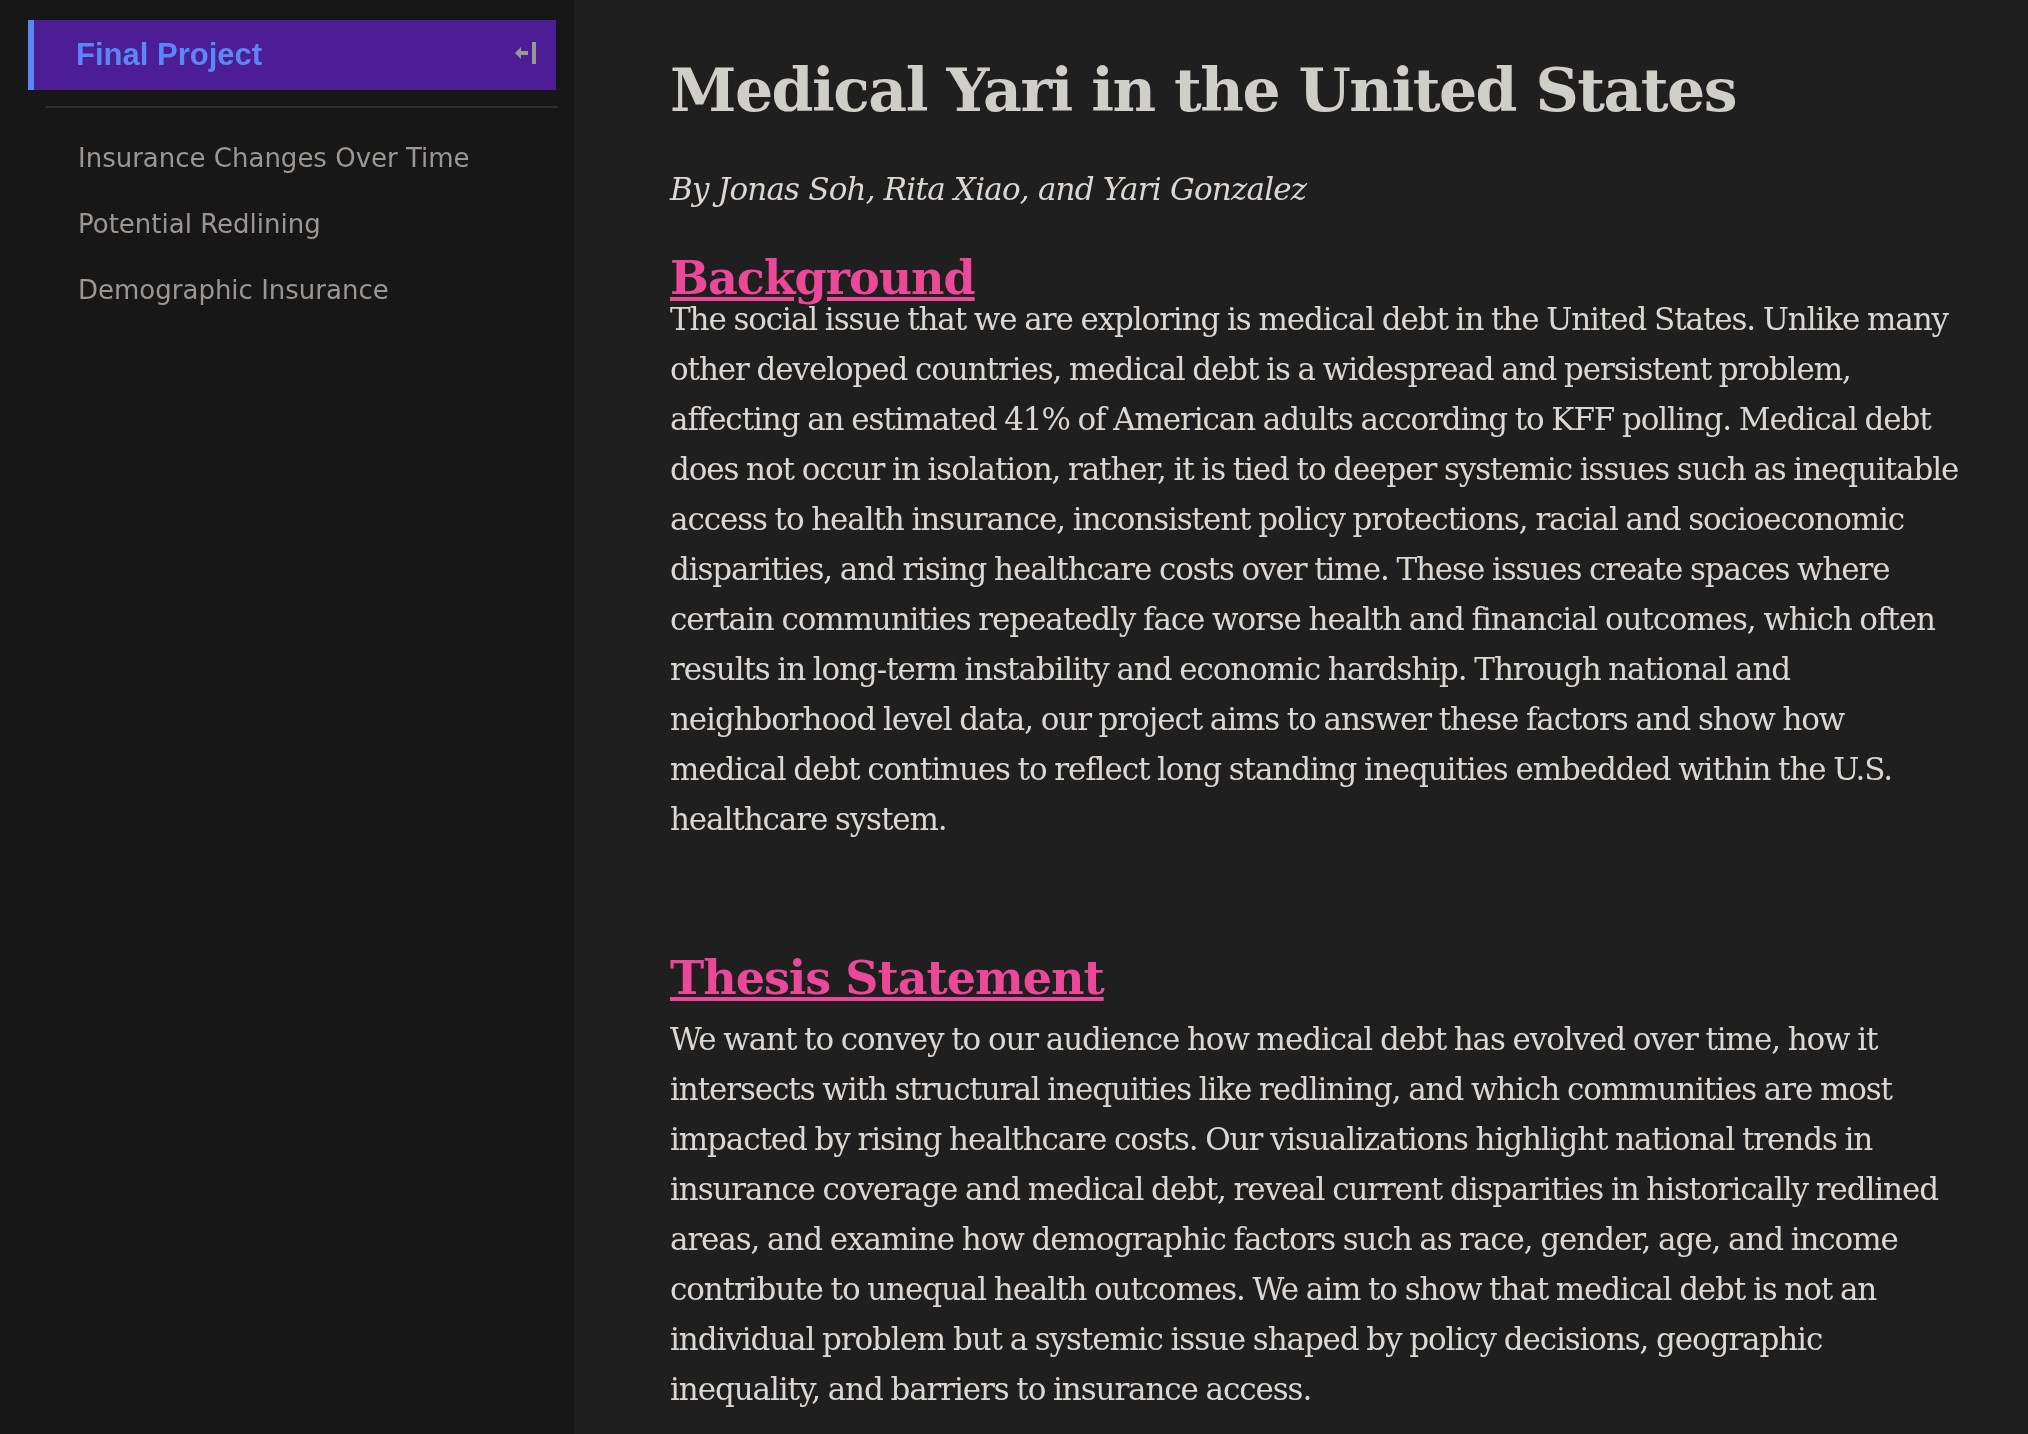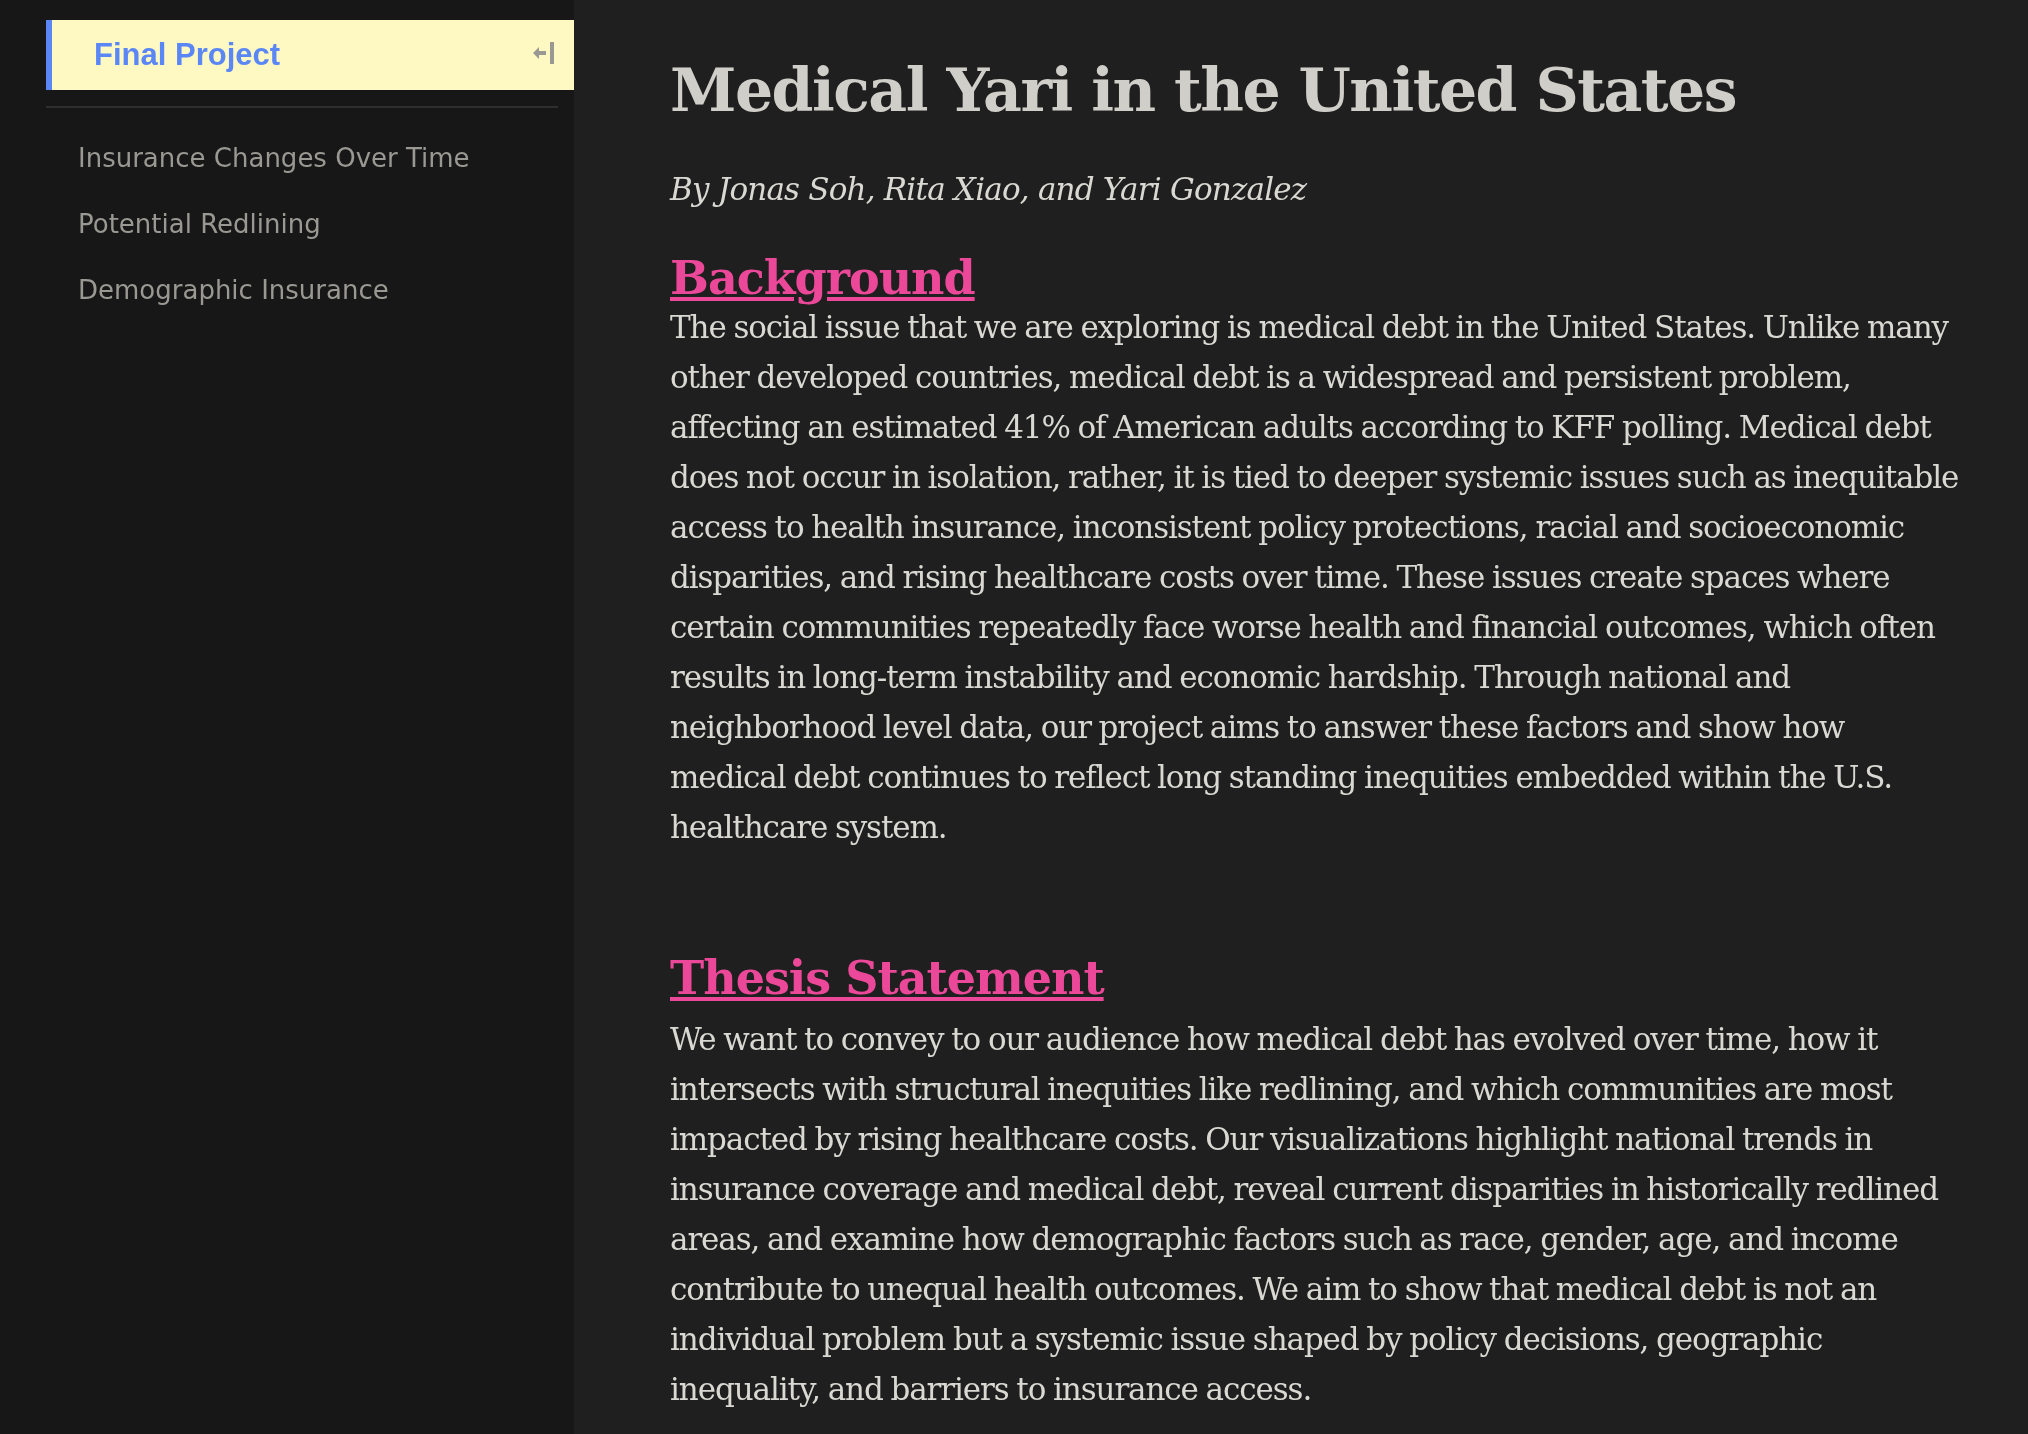--- a/index.html
+++ b/index.html
@@ -6,22 +6,22 @@
   body {
     width: 2028px; height: 1434px; overflow: hidden;
     background: #1f1f1f;
     position: relative;
   }
   .sidebar {
     position: absolute; left: 0; top: 0; width: 574px; height: 1434px;
     background: #171717;
   }
   .sidebar-header {
-    position: absolute; left: 46px; top: 20px; width: 528px; height: 70px;
-    background: #fef9c3;
+    position: absolute; left: 28px; top: 20px; width: 528px; height: 70px;
+    background: #4c1d95;
     display: flex; align-items: center;
   }
   .accent-bar {
     position: absolute; left: 0; top: 0; width: 6px; height: 70px;
     background: #5b87f6;
   }
   .project-title {
     position: absolute; left: 48px; top: 0; line-height: 70px;
     font-family: "Liberation Sans", sans-serif;
     font-weight: bold; font-size: 31px; color: #5b87f6;
@@ -61,21 +61,21 @@
     position: absolute; left: 0; margin: 0;
     font-weight: bold; font-size: 46px; line-height: 60px; color: #ec4899;
     letter-spacing: -1px; white-space: nowrap; text-decoration: underline;
   }
   .section-body {
     position: absolute; left: 0; width: 1290px; margin: 0;
     font-size: 31px; line-height: 50px; color: #d9d8d2;
     letter-spacing: -1.1px; word-spacing: -1px;
   }
   #h-bg { top: 248px; }
-  #p-bg { top: 302px; }
+  #p-bg { top: 294px; }
   #h-th { top: 948px; }
   #p-th { top: 1014px; }
 </style>
 </head>
 <body>
 
 <aside class="sidebar">
   <div class="sidebar-header">
     <div class="accent-bar"></div>
     <span class="project-title">Final Project</span>

